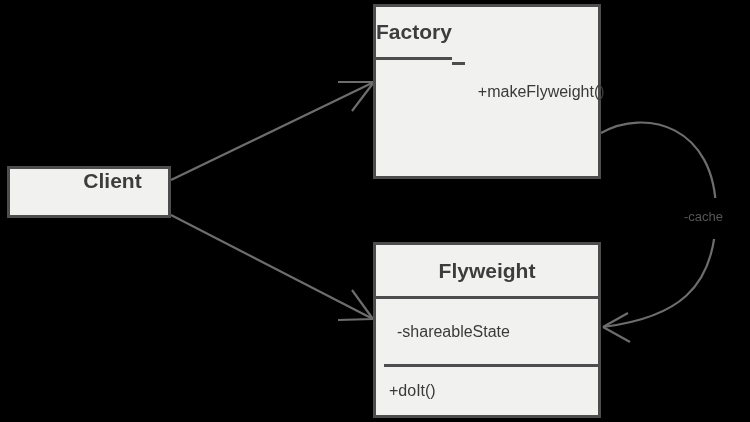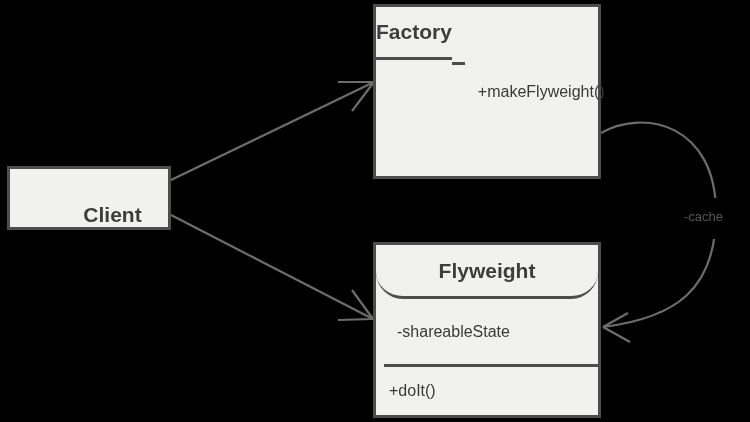--- a/index.html
+++ b/index.html
@@ -19,42 +19,42 @@
   }
 
   .uml {
     position: absolute;
     box-sizing: border-box;
     background: var(--box-fill, #f1f1ef);
     border: 3px solid var(--box-border, #4d4d4d);
     color: var(--member-text, #3a3a3a);
   }
   .client-box {
-    left: 7px; top: 166px; width: 164px; height: 64px;
-    display: flex; align-items: flex-end; justify-content: center; padding-left: 47px;
+    left: 7px; top: 166px; width: 164px; height: 52px;
+    display: flex; align-items: flex-start; justify-content: center; padding-left: 47px;
   }
   .factory-box {
     left: 373px; top: 4px; width: 228px; height: 175px;
     display: flex; flex-direction: row;
   }
   .flyweight-box {
     left: 373px; top: 242px; width: 228px; height: 176px;
     display: flex; flex-direction: column;
   }
   .row { box-sizing: border-box; }
   .row.title {
     font-weight: bold; font-size: 21px;
     color: var(--title-text, #3d3d3d);
     display: flex; align-items: center; justify-content: center;
     border-bottom: 3px solid var(--box-border, #4d4d4d);
   }
   .factory-box .row.title   { height: 53px; }
   .factory-box .row.attrs   { height: 58px; border-bottom: 3px solid var(--box-border, #4d4d4d); }
   .factory-box .row.methods { flex: 1; }
-  .flyweight-box .row.title   { height: 54px; border-radius: 27px; }
+  .flyweight-box .row.title   { height: 54px; }
   .flyweight-box .row.attrs   { height: 68px; border-bottom: 3px solid var(--box-border, #4d4d4d); margin-left: 8px; }
   .flyweight-box .row.methods { flex: 1; text-align: center; }
   .row.attrs, .row.methods {
     display: flex; align-items: center;
     padding-left: 13px;
     font-size: 16px;
   }
   .client-title {
     font-weight: bold; font-size: 21px;
     color: var(--title-text, #3d3d3d);

